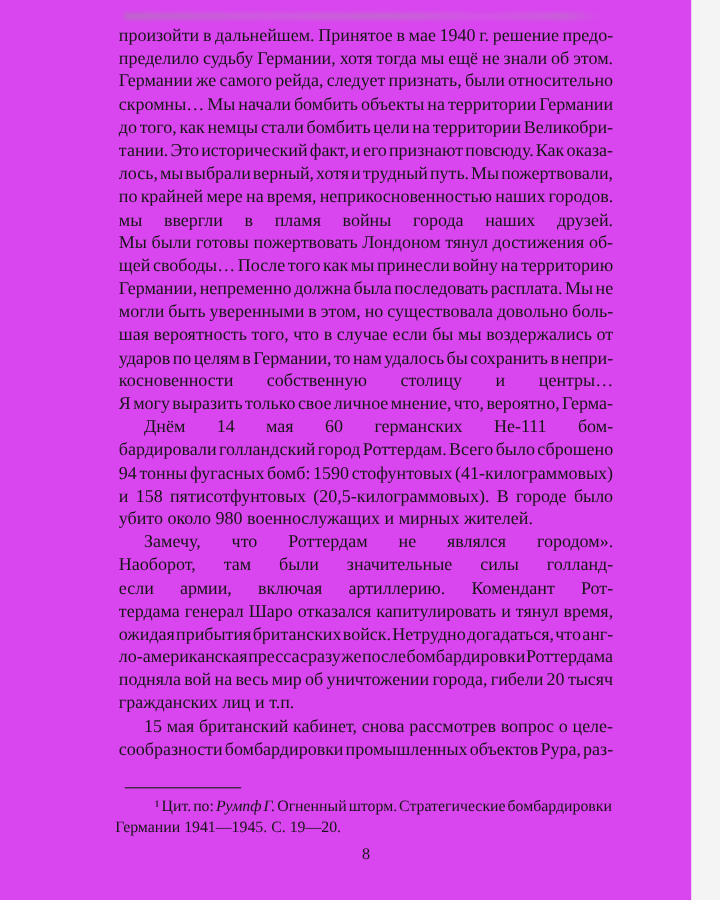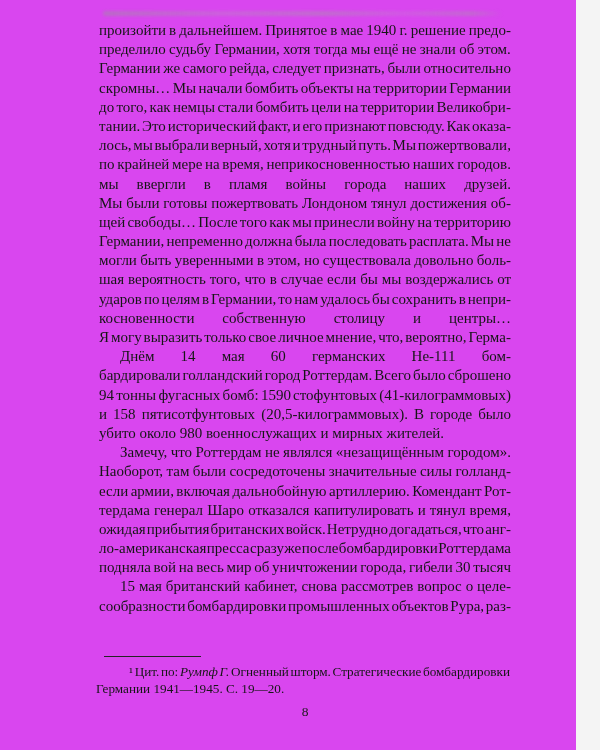--- a/index.html
+++ b/index.html
@@ -306,37 +306,34 @@
         <span>городе</span>
         <span>было</span>
       </div>
       <div class="line"><span>убито около 980 военнослужащих и мирных жителей.</span></div>
       <div class="line just indent">
         <span>Замечу,</span>
         <span>что</span>
         <span>Роттердам</span>
         <span>не</span>
         <span>являлся</span>
-        <span>«незащищённым</span>
         <span>городом».</span>
       </div>
       <div class="line just">
         <span>Наоборот,</span>
         <span>там</span>
         <span>были</span>
-        <span>сосредоточены</span>
         <span>значительные</span>
         <span>силы</span>
         <span>голланд-</span>
       </div>
       <div class="line just">
         <span>если</span>
         <span>армии,</span>
         <span>включая</span>
-        <span>дальнобойную</span>
         <span>артиллерию.</span>
         <span>Комендант</span>
         <span>Рот-</span>
       </div>
       <div class="line just">
         <span>тердама</span>
         <span>генерал</span>
         <span>Шаро</span>
         <span>отказался</span>
         <span>капитулировать</span>
@@ -366,23 +363,24 @@
       <div class="line just">
         <span>подняла</span>
         <span>вой</span>
         <span>на</span>
         <span>весь</span>
         <span>мир</span>
         <span>об</span>
         <span>уничтожении</span>
         <span>города,</span>
         <span>гибели</span>
-        <span>30</span>
+        <span>20</span>
         <span>тысяч</span>
       </div>
+      <div class="line"><span>гражданских лиц и т.п.</span></div>
       <div class="line just indent">
         <span>15</span>
         <span>мая</span>
         <span>британский</span>
         <span>кабинет,</span>
         <span>снова</span>
         <span>рассмотрев</span>
         <span>вопрос</span>
         <span>о</span>
         <span>целе-</span>

